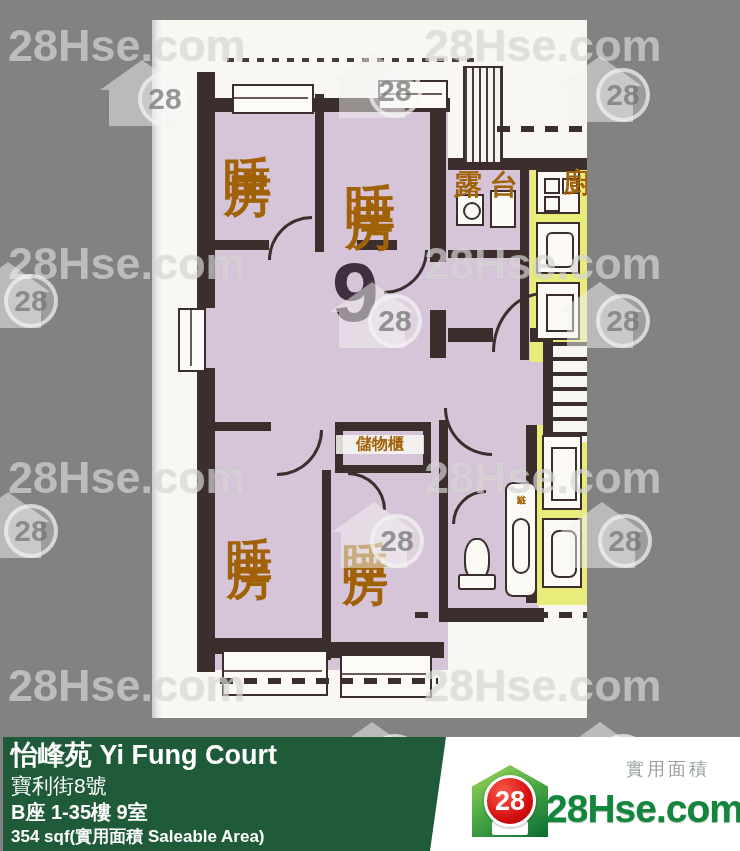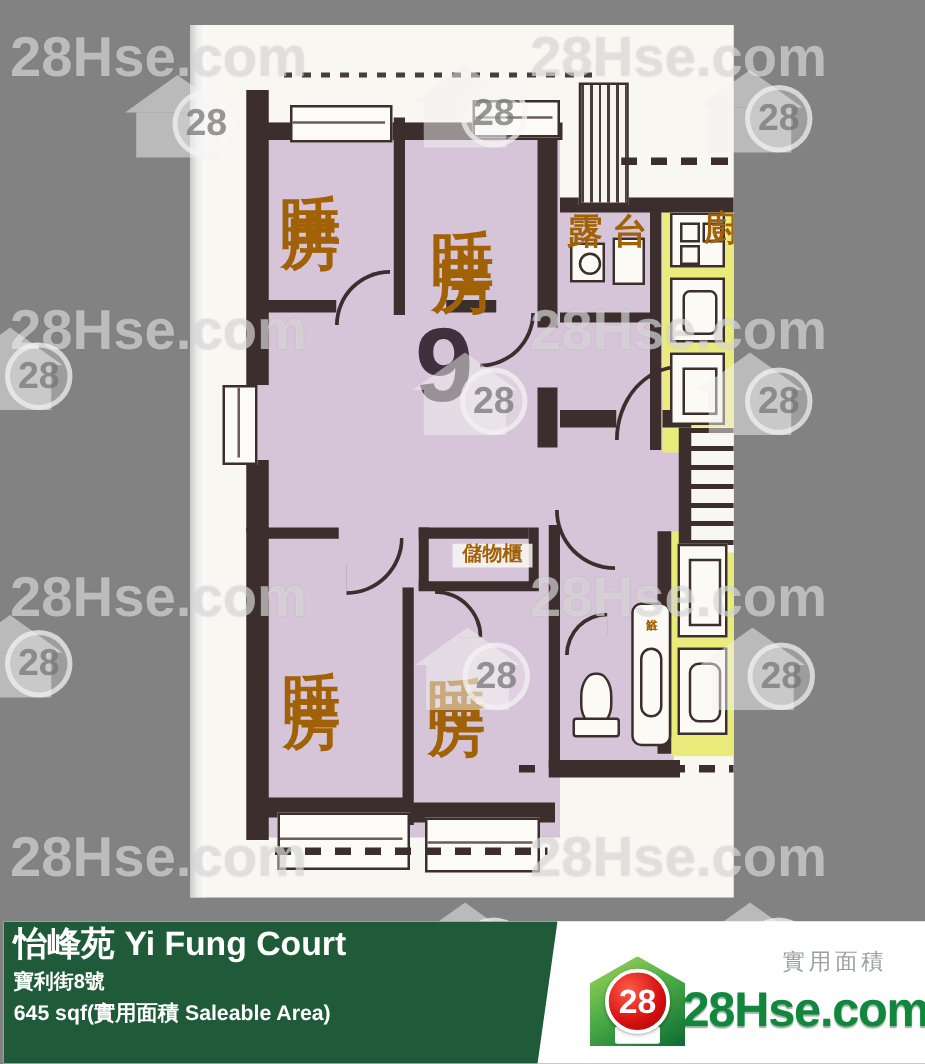--- a/index.html
+++ b/index.html
@@ -51,21 +51,21 @@
            font-size:30px;font-weight:800;display:flex;align-items:center;
            justify-content:center;box-sizing:border-box}
 
   
   .footer{position:absolute;left:3px;top:737px;width:740px;height:114px;
           background:#fff;z-index:3}
   .footer .green{position:absolute;left:0;top:0;width:100%;height:100%;
           background:#1f5b38;clip-path:polygon(0 0,443px 0,427px 114px,0 114px)}
   .ftext{position:absolute;left:8px;top:1px;color:#fff}
   .f1{font-size:27px;font-weight:700;line-height:34px}
-  .f2{font-size:16px;font-weight:700;line-height:27px}
+  .f2{font-size:21px;font-weight:400;line-height:27px}
   .f3{font-size:20px;font-weight:700;line-height:26px}
   .f4{font-size:17px;font-weight:600;line-height:24px}
 
   .logo{position:absolute;left:466px;top:755px;width:272px;height:92px;z-index:4}
   .lhouse{position:absolute;left:2px;top:6px;width:84px;height:80px;background:#fff;
           clip-path:polygon(50% 0,100% 30%,100% 100%,0 100%,0 30%)}
   .lhouse .inner{position:absolute;left:4px;top:4px;width:76px;height:72px;
           background:linear-gradient(150deg,#a8d75e,#4fae46 45%,#0b6b33);
           clip-path:polygon(50% 0,100% 30%,100% 100%,0 100%,0 30%)}
   .lhouse .ldoor{position:absolute;left:24px;top:60px;width:36px;height:14px;
@@ -178,21 +178,21 @@
     </div>
   <div class="fix" style="left:390px;top:498px;width:40px;height:70px">
       <i style="left:7px;top:10px;width:22px;height:44px;border-radius:8px"></i>
     </div>
 
   <div class="lbl v" style="left:70px;top:96px;font-size:48px;letter-spacing:12px">睡房</div>
   <div class="lbl v" style="left:192px;top:122px;font-size:50px;letter-spacing:16px">睡房</div>
   <div class="lbl" style="left:180px;top:228px;font-size:84px;color:#40303e">9</div>
   <div class="lbl" style="left:302px;top:150px;font-size:28px;letter-spacing:8px">露台</div>
   <div class="lbl" style="left:411px;top:148px;font-size:28px">廚</div>
-  <div class="lbl" style="left:210px;top:415px;font-size:16px;background:rgba(250,248,244,.85);padding:1px 8px">儲物櫃</div>
+  <div class="lbl" style="left:184px;top:415px;font-size:16px;background:rgba(250,248,244,.85);padding:1px 20px">儲物櫃</div>
   <div class="lbl v" style="left:74px;top:480px;font-size:46px;letter-spacing:14px">睡房</div>
   <div class="lbl v" style="left:190px;top:484px;font-size:46px;letter-spacing:16px">睡房</div>
 </div>
 
 <div class="wm wm-text" style="left:8px;top:20px">28Hse.com</div>
 <div class="wm wm-text" style="left:424px;top:20px">28Hse.com</div>
 <div class="wm wm-text" style="left:8px;top:238px">28Hse.com</div>
 <div class="wm wm-text" style="left:424px;top:238px">28Hse.com</div>
 <div class="wm wm-text" style="left:8px;top:452px">28Hse.com</div>
 <div class="wm wm-text" style="left:424px;top:452px">28Hse.com</div>
@@ -253,21 +253,22 @@
     <div class="roof"></div>
     <div class="hbody"></div>
     <div class="c28">28</div>
   </div>
 
 <div class="footer">
   <div class="green"></div>
   <div class="ftext">
     <div class="f1">怡峰苑 Yi Fung Court</div>
     <div class="f2">寶利街8號</div>
-    <div class="f4">645 sqf(實用面積 Saleable Area)</div>
+    <div class="f3">B座 1-35樓 9室</div>
+    <div class="f4">354 sqf(實用面積 Saleable Area)</div>
   </div>
 </div>
 
 <div class="logo">
   <div class="lhouse">
     <div class="inner"></div>
     <div class="ldoor"></div>
   </div>
   <div class="lcircle">28</div>
   <div class="lname">28Hse.com</div>

